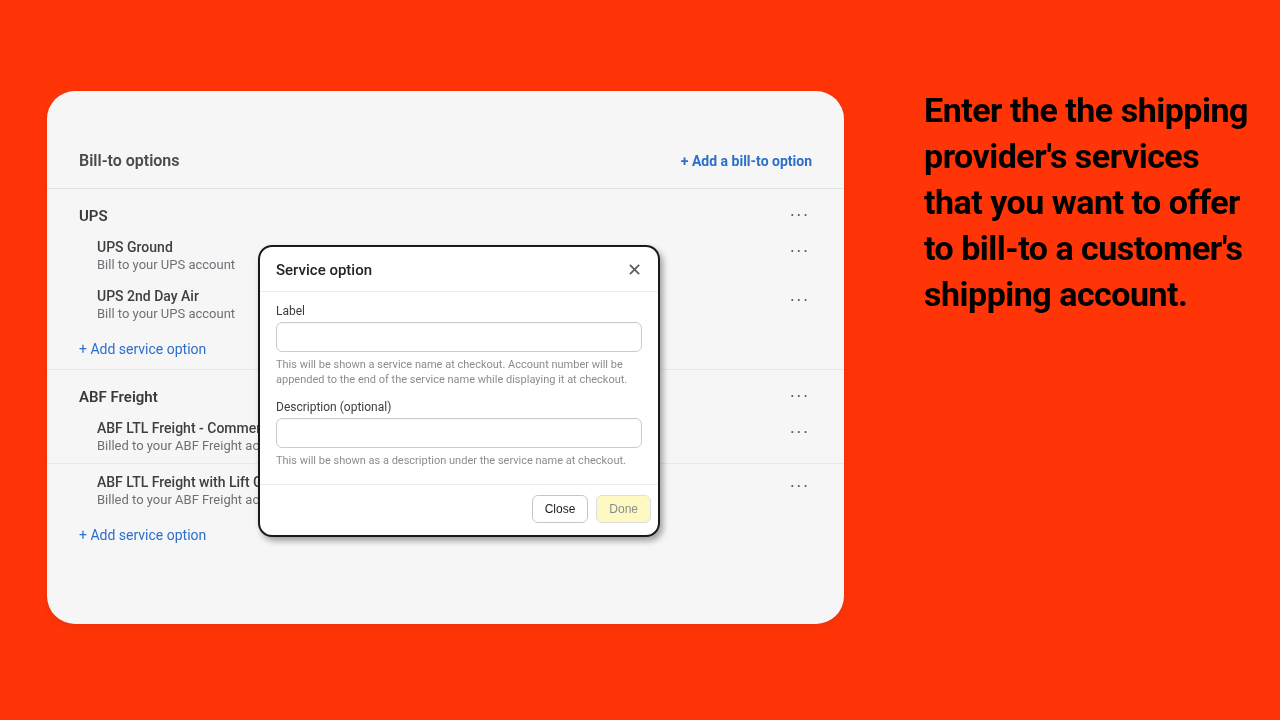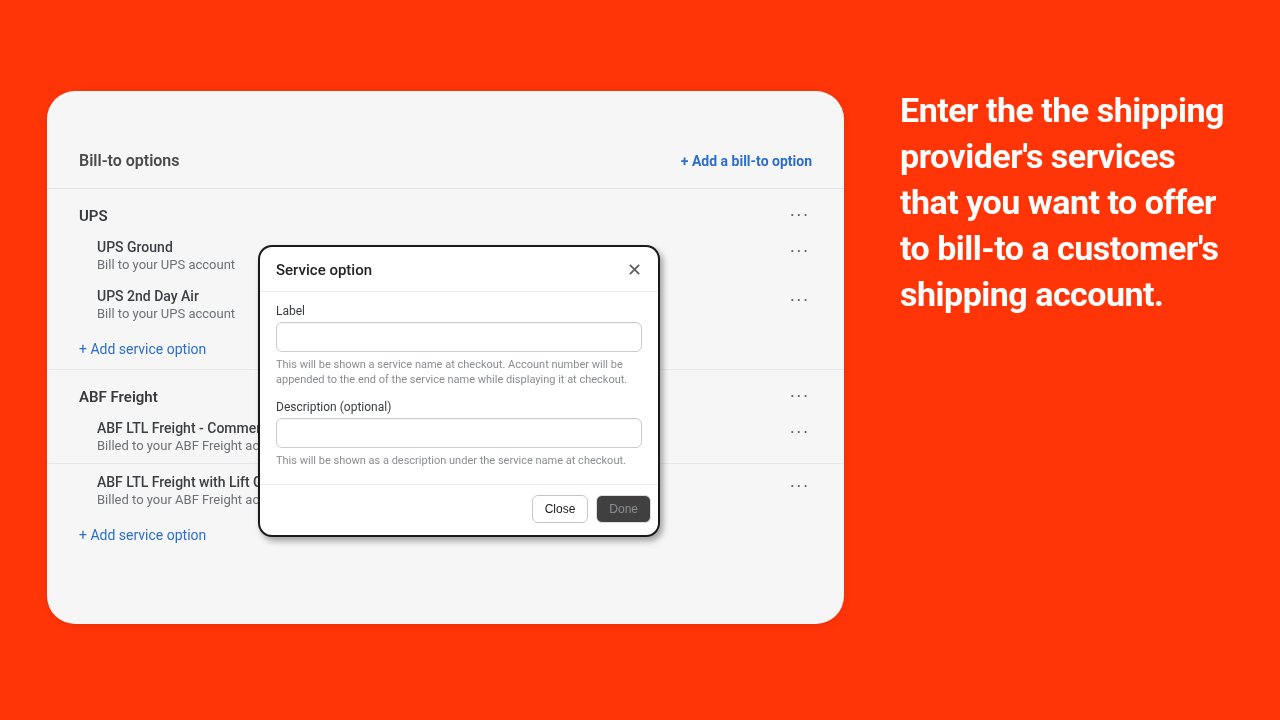--- a/index.html
+++ b/index.html
@@ -34,23 +34,23 @@
   .svc-text .svc-name { font-size: 14px; color: #3c3f42; font-weight: 500; }
   .svc-text .svc-desc { font-size: 13px; color: #6d7175; margin-top: 2px; }
 
   .add-svc { font-size: 14px; color: #2c6ecb; cursor: pointer; padding: 14px 0 8px 0; }
 
   .thin-div { border: none; border-top: 1px solid #e7e8ea; margin: 4px -32px 0 -32px; }
 
   
   .promo {
     position: absolute;
-    left: 900px; top: 88px;
+    left: 924px; top: 88px;
     width: 340px;
-    color: #ffffff;
+    color: #000000;
     font-weight: 700;
     font-size: 34px;
     line-height: 1.35;
     letter-spacing: -0.5px;
   }
 
   
   .modal {
     position: absolute;
     left: 258px; top: 245px;
@@ -73,21 +73,21 @@
     border-radius: 6px;
     background: #fff;
     padding: 0 8px;
     font-size: 13px;
     box-shadow: inset 0 1px 1px rgba(0,0,0,0.04);
   }
   .fld-help { font-size: 11px; color: #8a8d90; line-height: 1.4; margin-top: 5px; }
   .modal-body .blk + .blk { margin-top: 12px; }
   .modal-foot { display: flex; justify-content: flex-end; gap: 8px; padding: 10px 7px 12px; border-top: 1px solid #ececee; margin-top: 8px; }
   .btn { font-size: 12px; padding: 6px 12px; border-radius: 6px; border: 1px solid #c4c7ca; background: #ffffff; color: #202223; cursor: pointer; }
-  .btn.primary-disabled { background: #404040; color: #8a8d90; border-color: #dcdee1; cursor: default; }
+  .btn.primary-disabled { background: #fef9c3; color: #8a8d90; border-color: #dcdee1; cursor: default; }
 </style>
 </head>
 <body>
 <div class="stage">
 
   <div class="card">
     <div class="card-header">
       <div class="card-title">Bill-to options</div>
       <div class="card-addlink">+ Add a bill-to option</div>
     </div>

